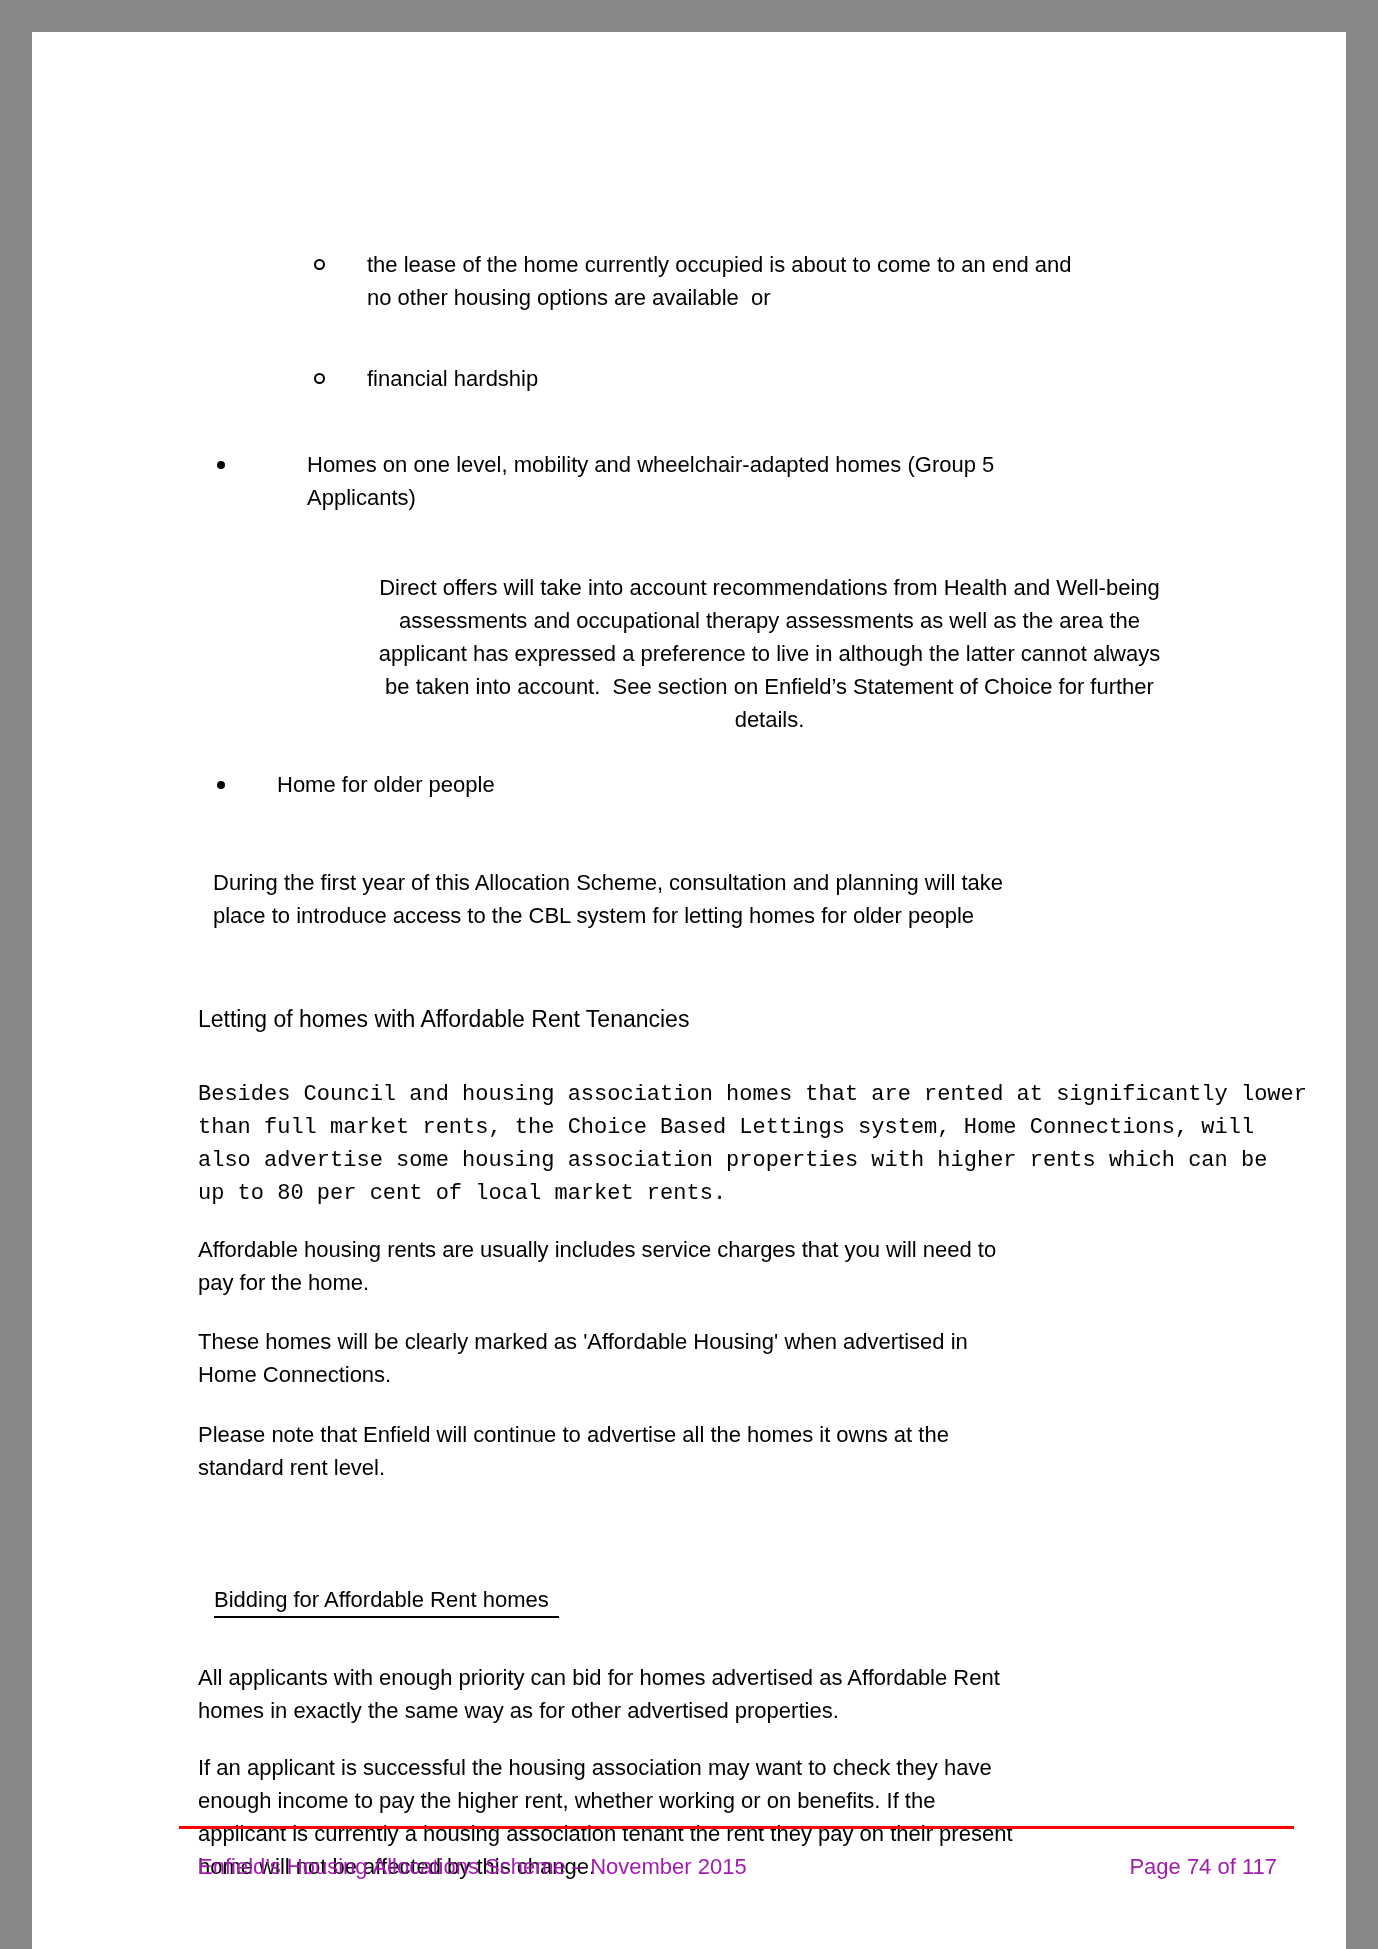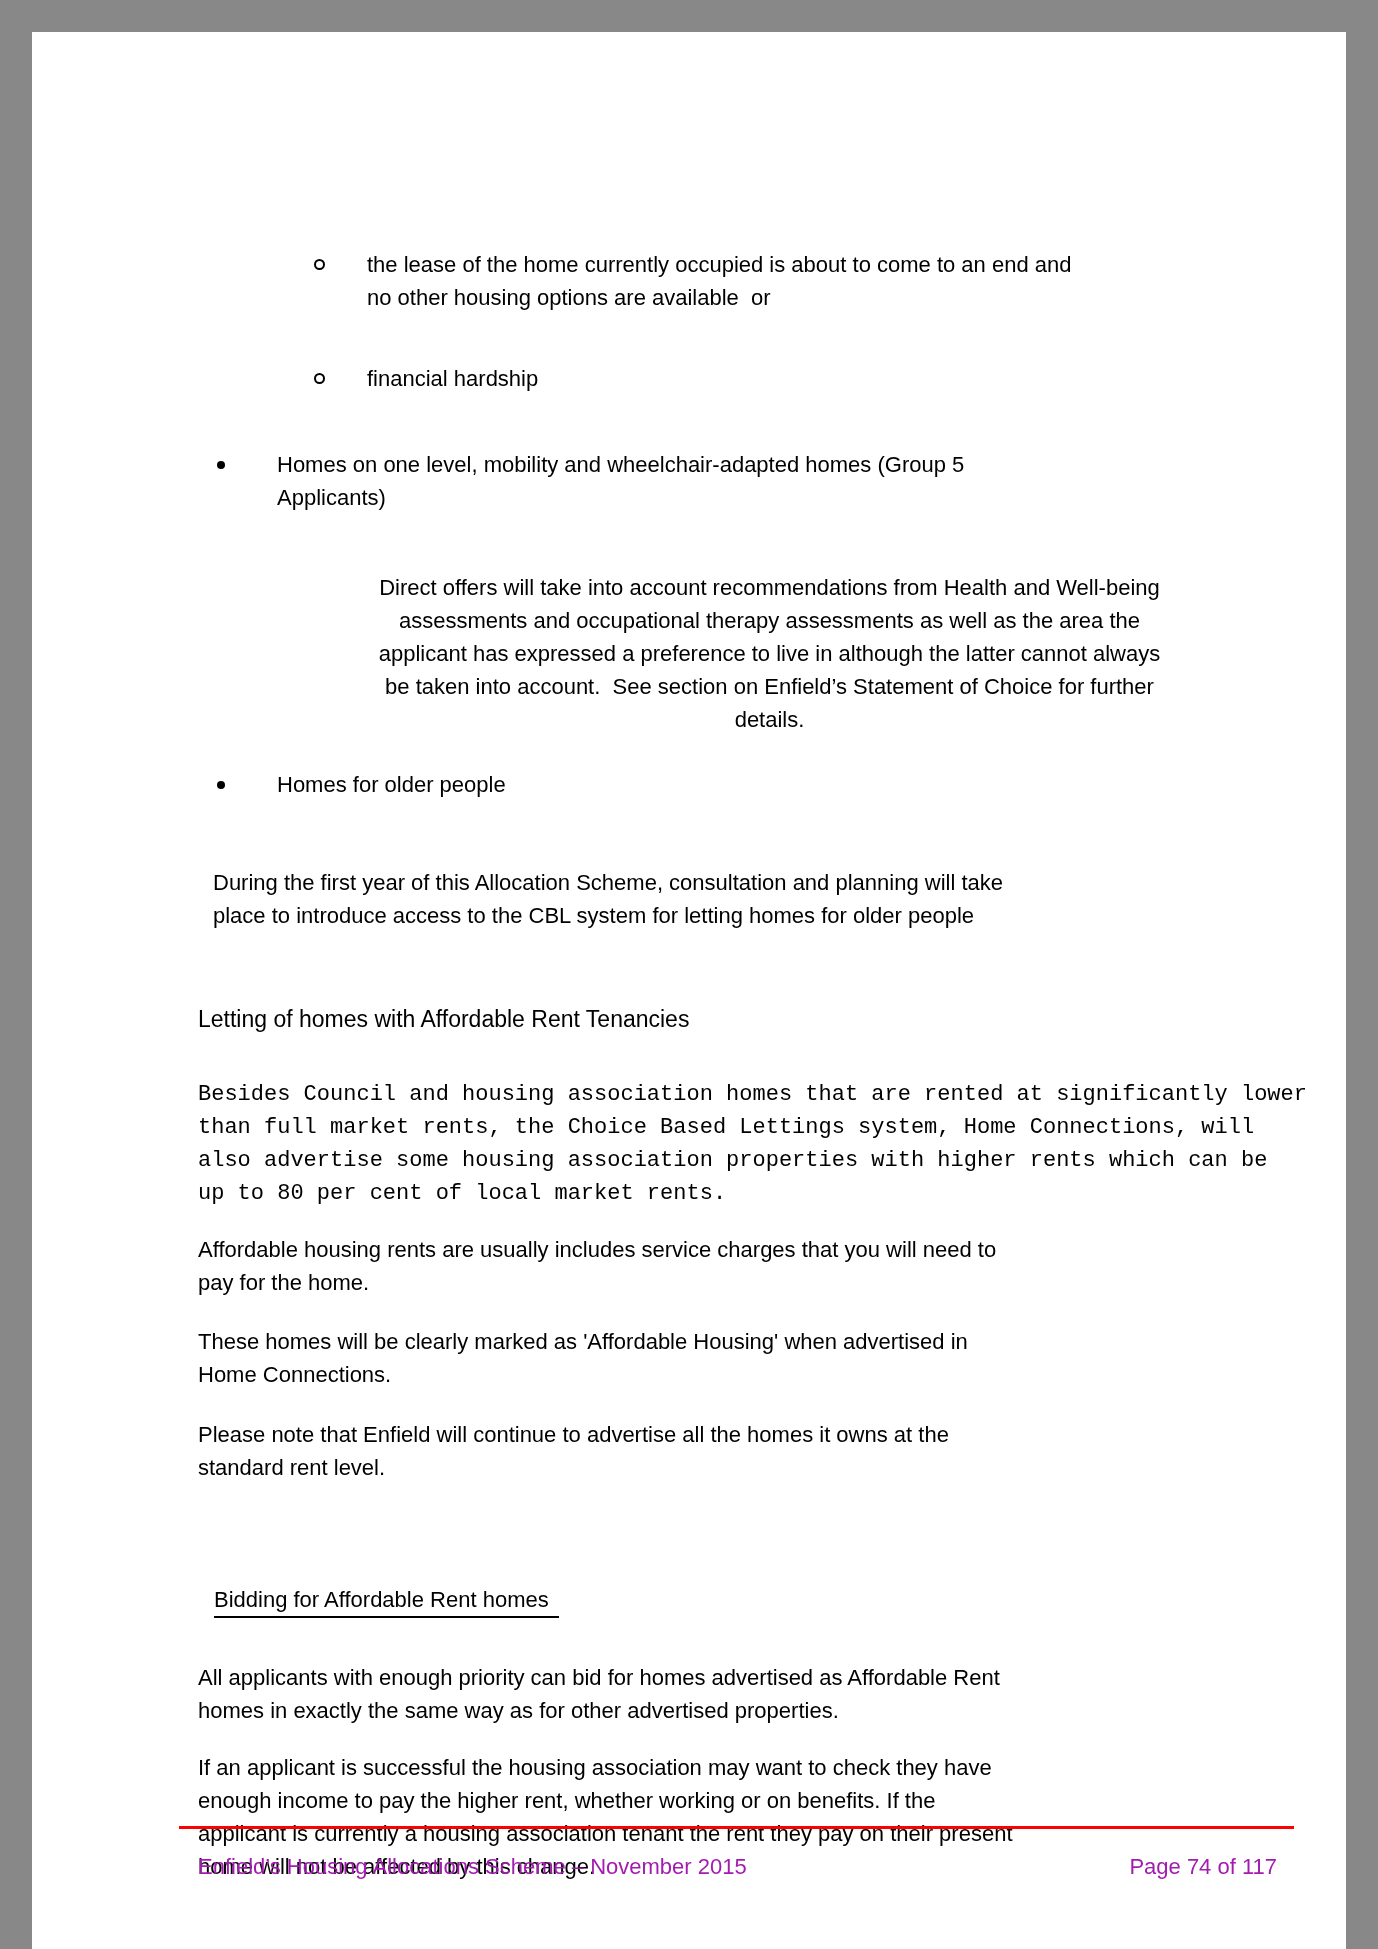--- a/index.html
+++ b/index.html
@@ -52,21 +52,21 @@
     background: #000;
     border-radius: 50%;
     margin-top: 13px;
     margin-left: 3px;
   }
   .indent { margin-left: 31px; }
 
   .mb14 { margin-bottom: 14px; }
   .mb17 { margin-bottom: 17px; }
   .mb12 { margin-bottom: 12px; }
-  .mb41 { margin-bottom: 41px; }
+  .mb41 { margin-bottom: 41px; gap: 30px; }
   .mb10 { margin-bottom: 10px; text-align: center; }
   .mb45 { margin-bottom: 45px; }
   .mb71 { margin-bottom: 71px; }
   .mb42 { margin-bottom: 42px; }
   .mb23 { margin-bottom: 23px; font-family: Liberation Mono, monospace; }
   .mb27 { margin-bottom: 27px; }
   .mb26 { margin-bottom: 26px; }
   .mb87 { margin-bottom: 87px; }
   .mb24 { margin-bottom: 24px; }
 
@@ -137,21 +137,21 @@
     <p class="indent pre mb10">Direct offers will take into account recommendations from Health and Well-being
 assessments and occupational therapy assessments as well as the area the
 applicant has expressed a preference to live in although the latter cannot always
 be taken into account.  See section on Enfield’s Statement of Choice for further
 details.</p>
 
     <div class="bullet-item mb45">
       <span class="bullet-marker">
           <span class="dot-glyph"></span>
         </span>
-      <span class="pre">Homes for older people</span>
+      <span class="pre">Home for older people</span>
     </div>
     <p class="indent pre mb71">During the first year of this Allocation Scheme, consultation and planning will take
 place to introduce access to the CBL system for letting homes for older people</p>
 
     <h2 class="section-heading mb42">Letting of homes with Affordable Rent Tenancies</h2>
 
     <p class="pre mb23">Besides Council and housing association homes that are rented at significantly lower
 than full market rents, the Choice Based Lettings system, Home Connections, will
 also advertise some housing association properties with higher rents which can be
 up to 80 per cent of local market rents.</p>

